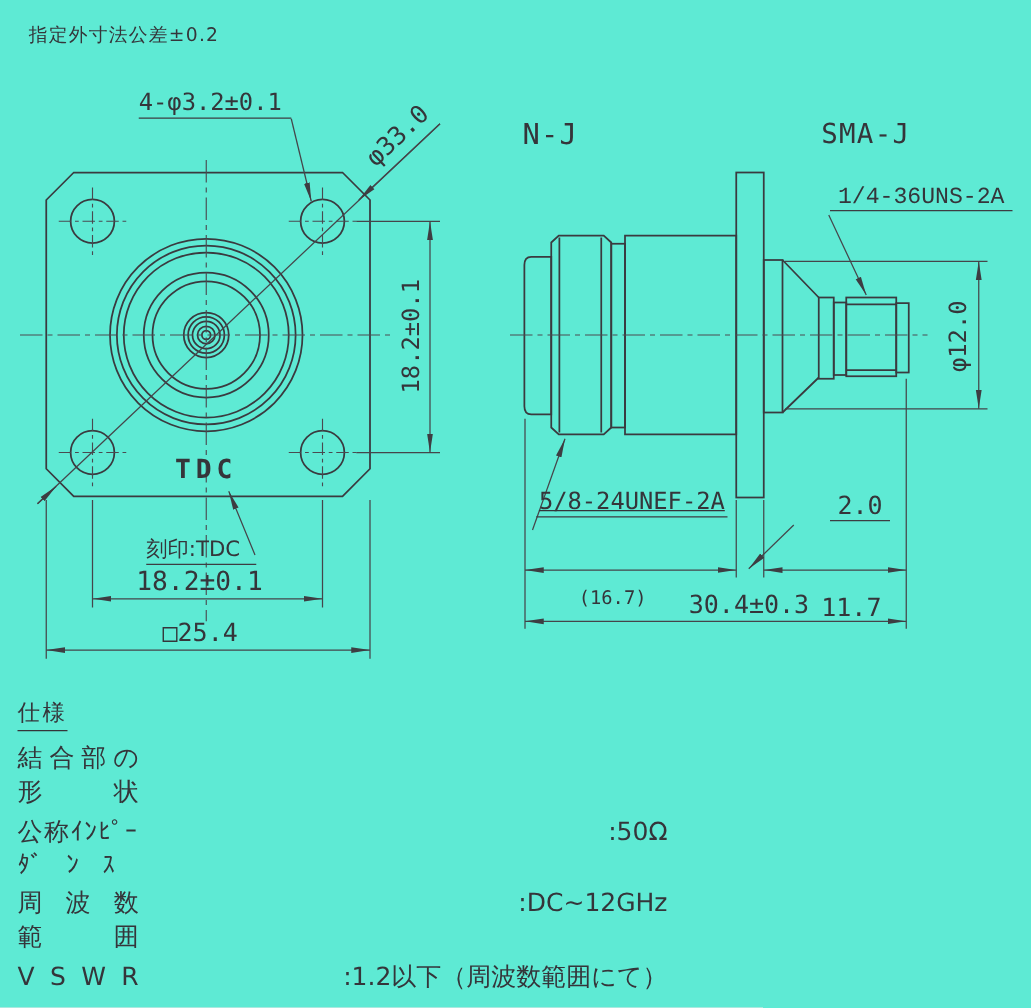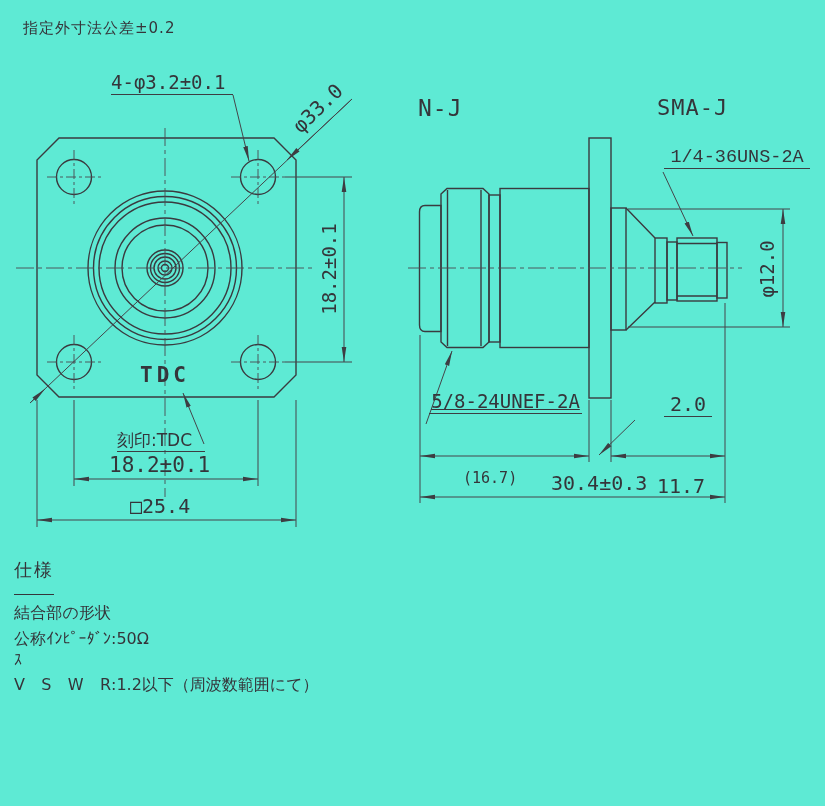--- a/index.html
+++ b/index.html
@@ -32,22 +32,22 @@
   .phi12{left:722px;top:259px;width:92px;height:20px;font-size:19px;}
   .n-thread{left:429px;top:392px;width:153px;font-size:19px;text-decoration:underline;}
   .d167{left:463px;top:431px;font-size:15px;margin-top:40px;}
   .d20{left:634px;top:394px;width:48px;font-size:20px;margin-left:30px;}
   .d117{left:657px;top:432px;font-size:20px;margin-top:44px;}
   .d304{left:523px;top:473px;font-size:20px;margin-left:28px;}
 
   
   .specs{position:absolute;left:14px;top:558px;width:520px;}
   .spec-heading{display:inline-block;font-size:18px;letter-spacing:2px;
-    border-bottom:1.4px solid #35353a;padding-bottom:12px;margin-bottom:8px;}
-  .spec-row{display:flex;font-size:16px;margin-bottom:5.4px;align-items:baseline;}
+    border-bottom:1.4px solid #35353a;padding-bottom:2px;margin-bottom:8px;}
+  .spec-row{display:flex;font-size:20px;margin-bottom:5.4px;align-items:baseline;justify-content:space-between;}
   .spec-label{display:inline-block;width:97px;text-align:justify;text-align-last:justify;flex:0 0 97px;}
   .spec-value{white-space:pre;}
 </style>
 </head>
 <body>
 
 <div class="sheet">
 
   <svg width="825" height="806" viewBox="0 0 825 806">
     <defs>
@@ -172,19 +172,23 @@
   <div class="specs">
     <div class="spec-heading">仕様</div>
     <div class="spec-row">
       <span class="spec-label">結合部の形状</span>
     </div>
     <div class="spec-row">
       <span class="spec-label">公称ｲﾝﾋﾟｰﾀﾞﾝｽ</span>
         <span class="spec-value">:50Ω</span>
     </div>
     <div class="spec-row">
+      <span class="spec-label">周 波 数 範 囲</span>
+        <span class="spec-value">:DC~12GHz</span>
+    </div>
+    <div class="spec-row">
       <span class="spec-label">V S W R</span>
         <span class="spec-value">:1.2以下（周波数範囲にて）</span>
     </div>
     
   </div>
 
 </div>
 
 </body></html>

